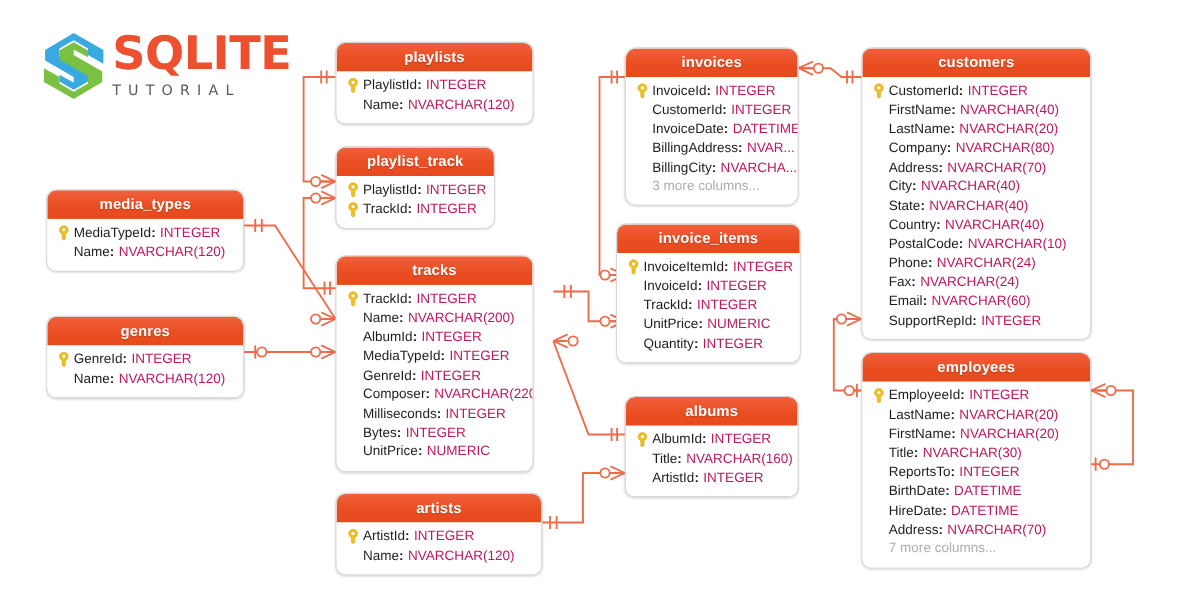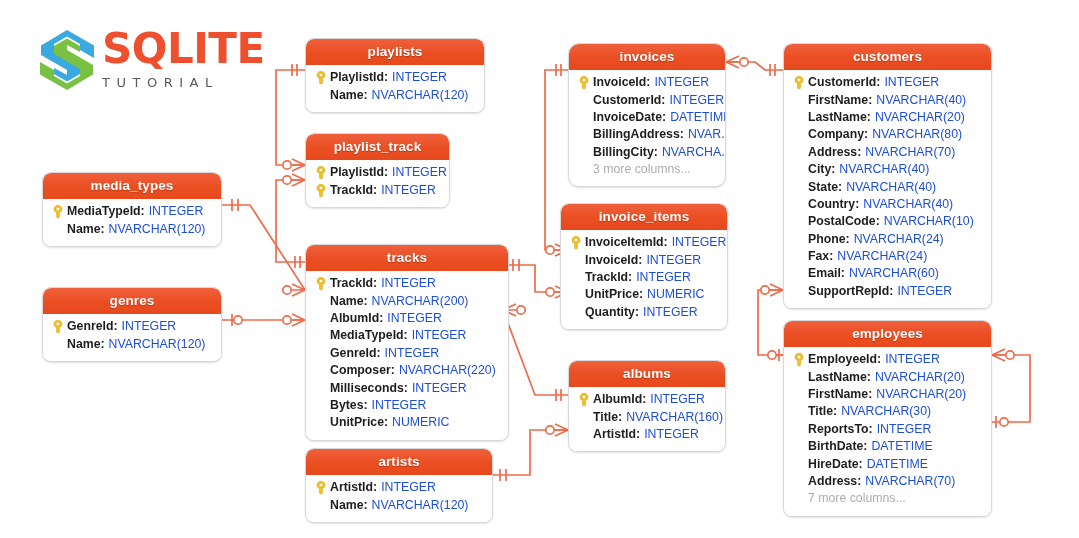--- a/index.html
+++ b/index.html
@@ -106,28 +106,28 @@
   .key-slot {
     width: 18px;
     min-width: 18px;
     height: 17px;
     display: flex;
     align-items: center;
     justify-content: center;
   }
   .col-name {
     color: #1d1d1d;
-    font-weight: bold;
+    font-weight: normal;
   }
   .col-sep {
     color: #1d1d1d;
     font-weight: bold;
   }
   .col-type {
-    color: #1d4ed8;
+    color: #be185d;
     font-weight: normal;
     margin-left: 4px;
   }
   .more-cols {
     color: #aeaeae;
     font-size: 12.3px;
     padding-left: 18px;
     line-height: 17px;
     height: 17.4px;
     white-space: nowrap;
@@ -304,21 +304,21 @@
             <span class="col-type">INTEGER</span>
           </div>
           <div class="col-row">
             <span class="key-slot"></span>
             <span class="col-name">Name</span>
             <span class="col-sep">:</span>
             <span class="col-type">NVARCHAR(120)</span>
           </div>
         </div>
       </div>
-      <div class="table-box" style="left: 305px; top: 244px; width: 204px;">
+      <div class="table-box" style="left: 305px; top: 232px; width: 180px;">
         <div class="table-header">tracks</div>
         <div class="table-body">
           <div class="col-row">
             <span class="key-slot">
               <svg viewBox="0 0 14 16" width="12" height="15">
                 <path d="M7 0.6 C4.4 0.6 2.3 2.6 2.3 5.1 C2.3 7.0 3.5 8.6 5.2 9.3 L5.2 14.2 C5.2 15.0 6.0 15.6 7.0 15.6 C8.0 15.6 8.8 15.0 8.8 14.2 L8.8 9.3 C10.5 8.6 11.7 7.0 11.7 5.1 C11.7 2.6 9.6 0.6 7 0.6 Z M7 3.0 C8.2 3.0 9.1 3.9 9.1 5.0 C9.1 6.1 8.2 7.0 7 7.0 C5.8 7.0 4.9 6.1 4.9 5.0 C4.9 3.9 5.8 3.0 7 3.0 Z" fill="#f3c11c" stroke="#c99a0c" stroke-width="0.5"></path>
               </svg>
             </span>
             <span class="col-name">TrackId</span>
             <span class="col-sep">:</span>

